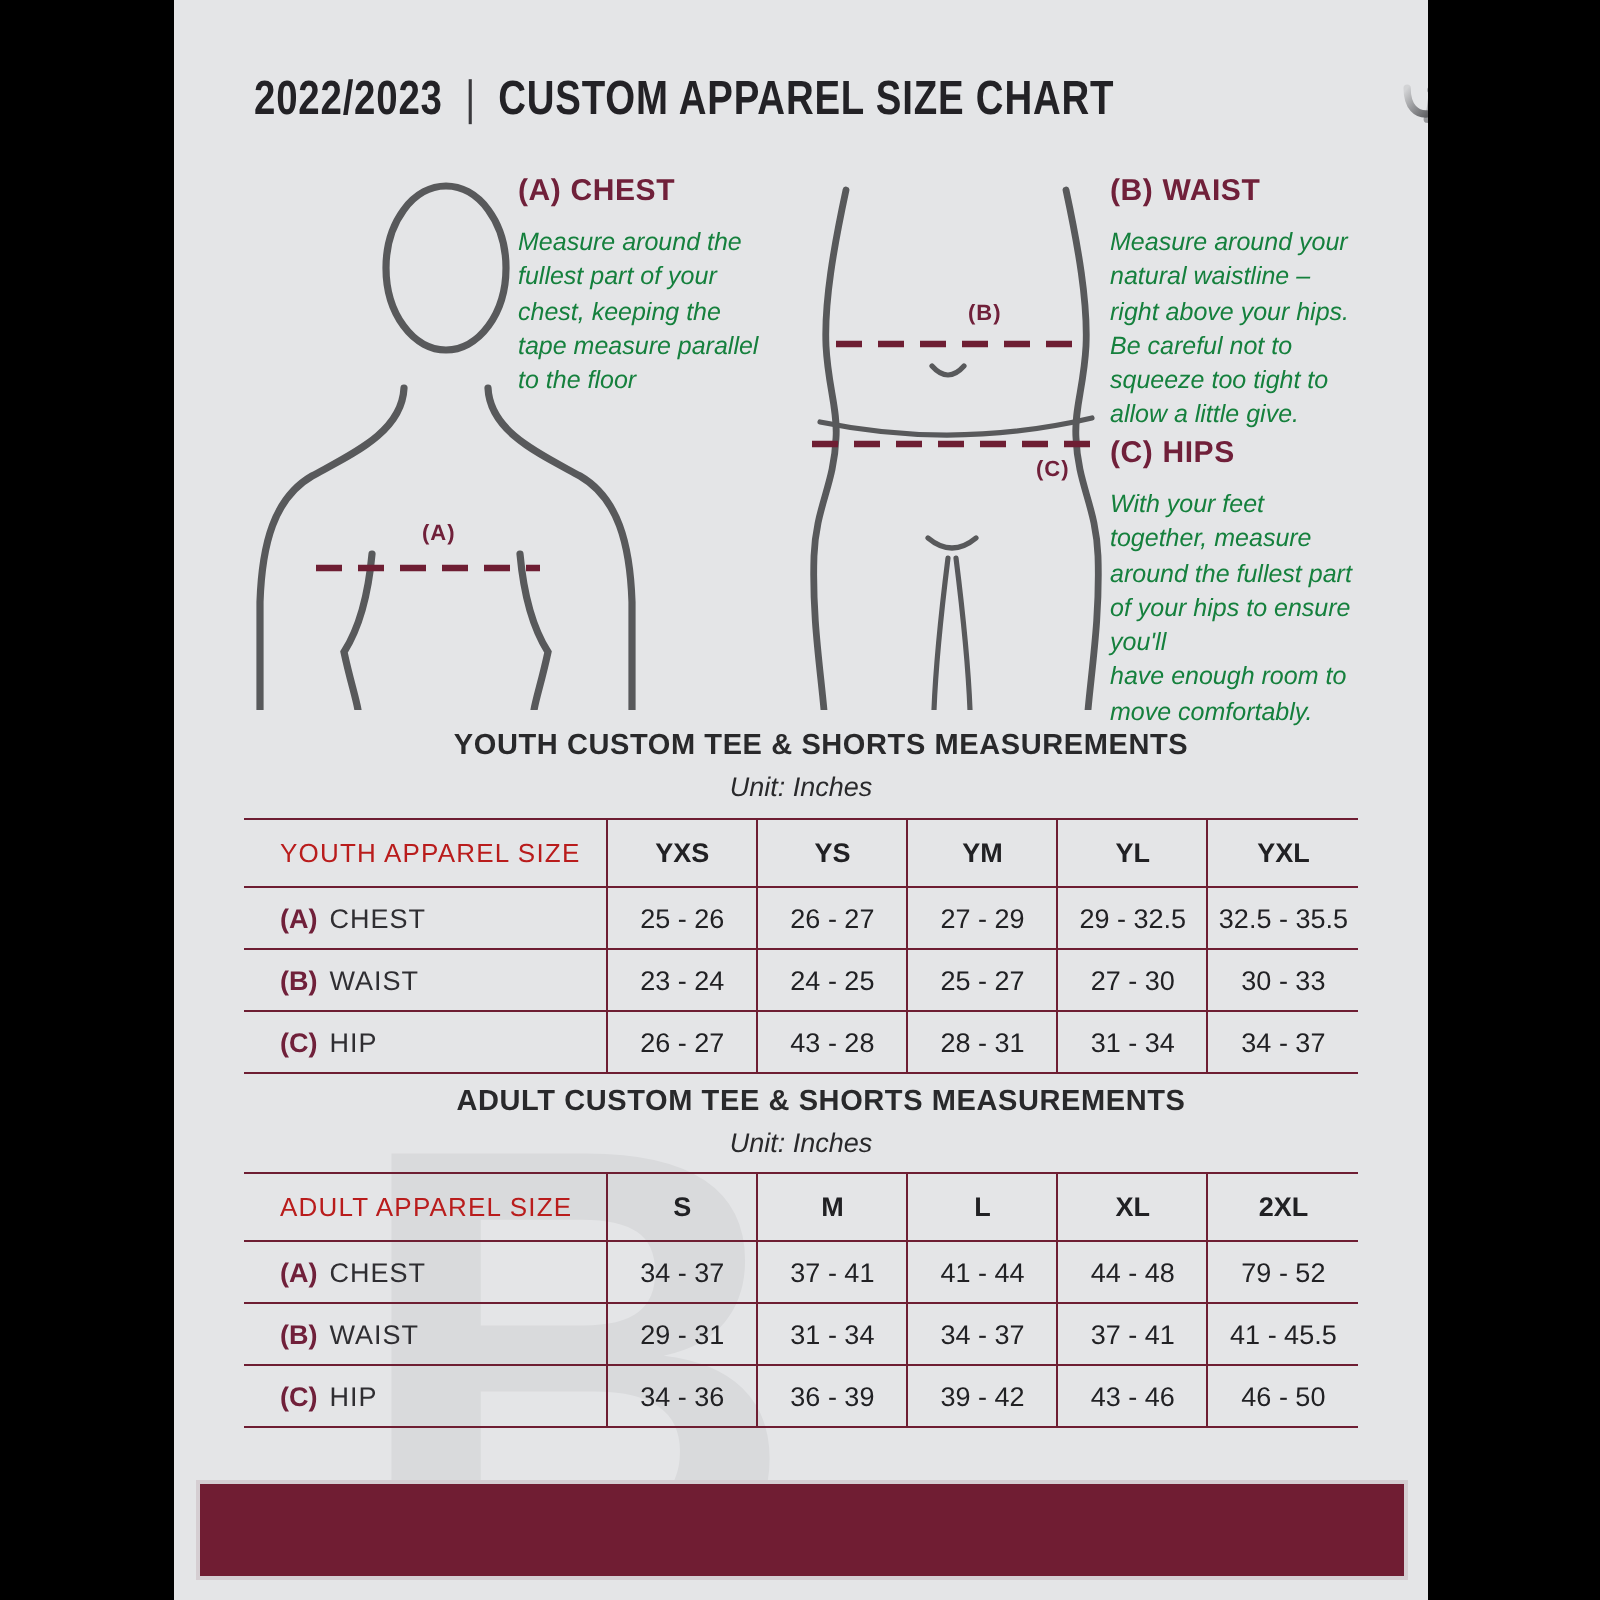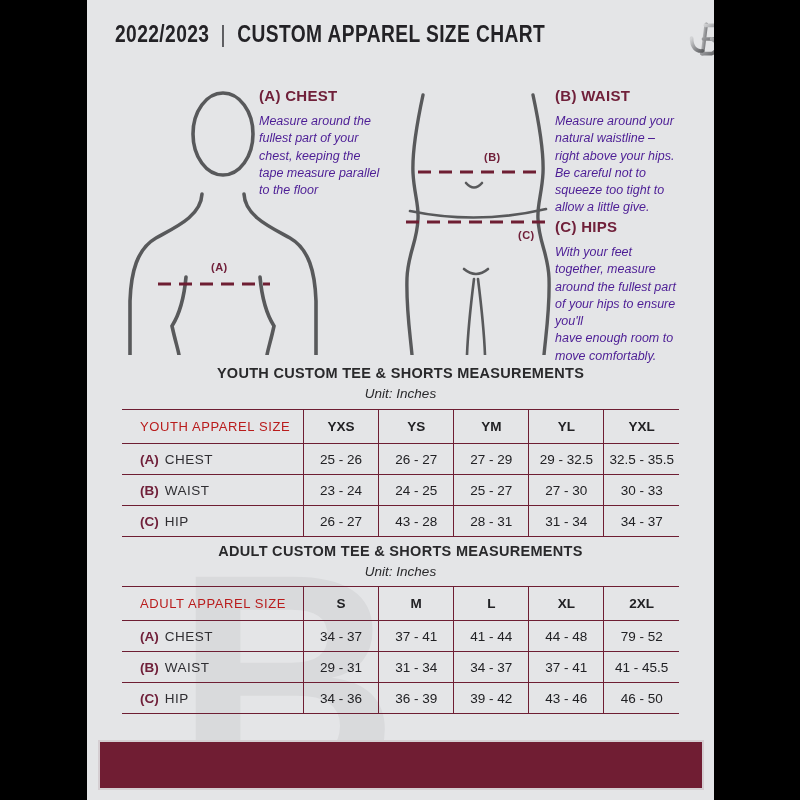--- a/index.html
+++ b/index.html
@@ -6,46 +6,46 @@
   body {
     width:800px; height:800px; position:relative; background:#000;
     font-family:"Liberation Sans", sans-serif; overflow:hidden;
   }
   .page {
     position:absolute; left:87px; top:0; width:627px; height:800px;
     background:#e4e5e7; overflow:hidden;
   }
   
   .hdr {
-    position:absolute; top:20px; left:28px; right:24px; height:44px;
-    display:flex; align-items:flex-start; z-index:1;gap:34px;
+    position:absolute; top:20px; left:40px; right:24px; height:44px;
+    display:flex; align-items:flex-end; z-index:1;gap:34px;
   }
   .doc-title {
     display:flex; align-items:center; white-space:nowrap;
     font-weight:700; font-size:24px; color:#232226;
     transform:scaleX(0.80); transform-origin:left center; letter-spacing:0.5px;
   }
   .doc-title .sep { margin:0 14px; font-weight:400; color:#3a393d; }
   .brand { margin-left:auto; display:flex; align-items:center; gap:9px; }
   .brand-name { font-weight:700; font-size:15px; letter-spacing:5.5px; color:#2b2b2d; }
   
   .figures { position:absolute; top:85px; left:0; width:627px; height:278px; z-index:1; }
   .figures svg { position:absolute; }
   .fig-marker {
     position:absolute; font-size:11px; font-weight:700; color:#70203a; letter-spacing:.5px;
   }
   .guide { position:absolute; width:152px; }
   .guide-h { font-size:15px; font-weight:700; color:#70203a; letter-spacing:.3px; margin-bottom:9px; }
   .guide-b {
-    font-size:12.5px; font-style:italic; color:#4c1d95; line-height:1.38;
+    font-size:12.5px; font-style:italic; color:#15803d; line-height:1.38;
     white-space:pre-line; font-weight:500;
   }
   
   .tbl-title {
-    position:absolute; left:0; width:627px; text-align:center; z-index:1;
+    position:absolute; left:10px; width:627px; text-align:center; z-index:1;
     font-weight:700; font-size:14.5px; color:#29292b; letter-spacing:.3px;
   }
   .tbl-unit {
     position:absolute; left:0; width:627px; text-align:center; z-index:1;
     font-style:italic; font-size:13.5px; color:#29292b;
   }
   table.size {
     position:absolute; left:35px; width:557px; border-collapse:collapse;
     table-layout:fixed; z-index:1; background:transparent;
   }

